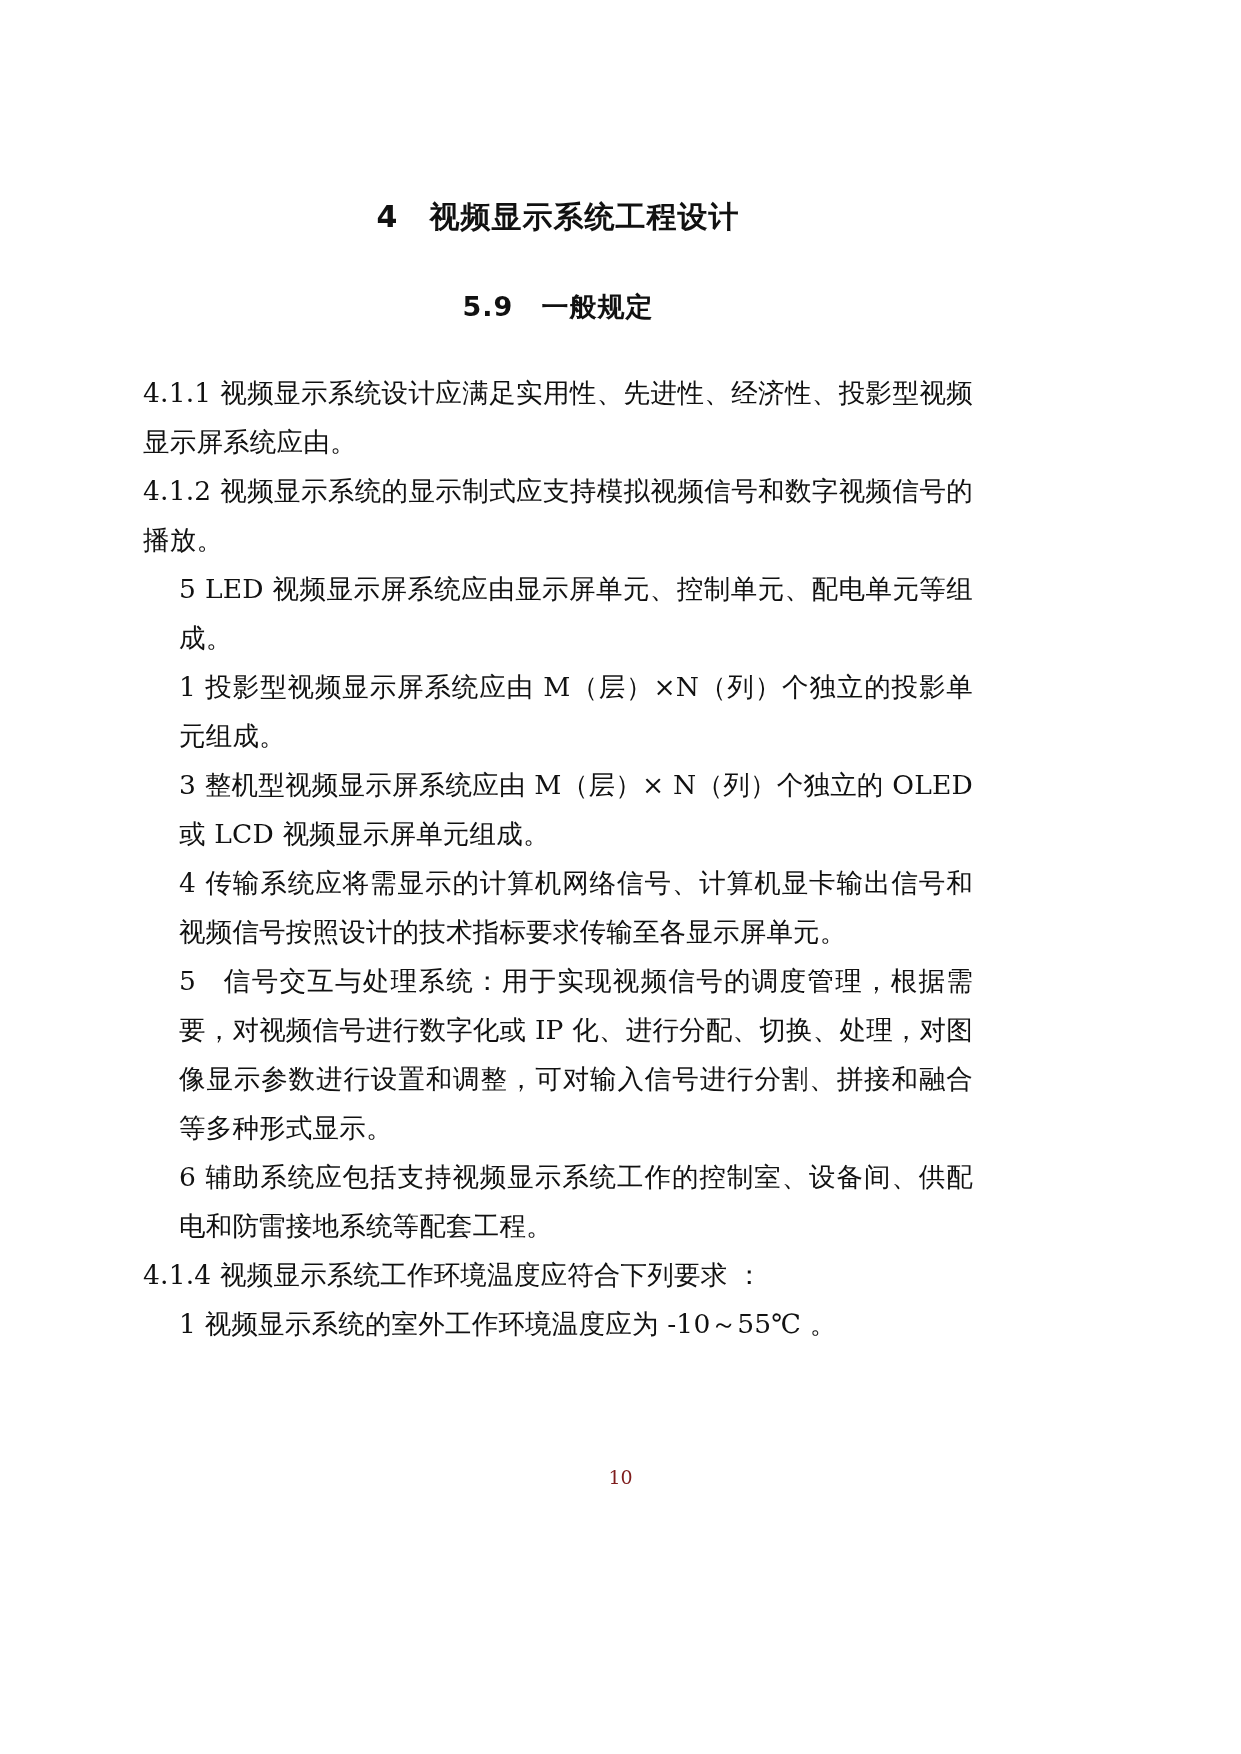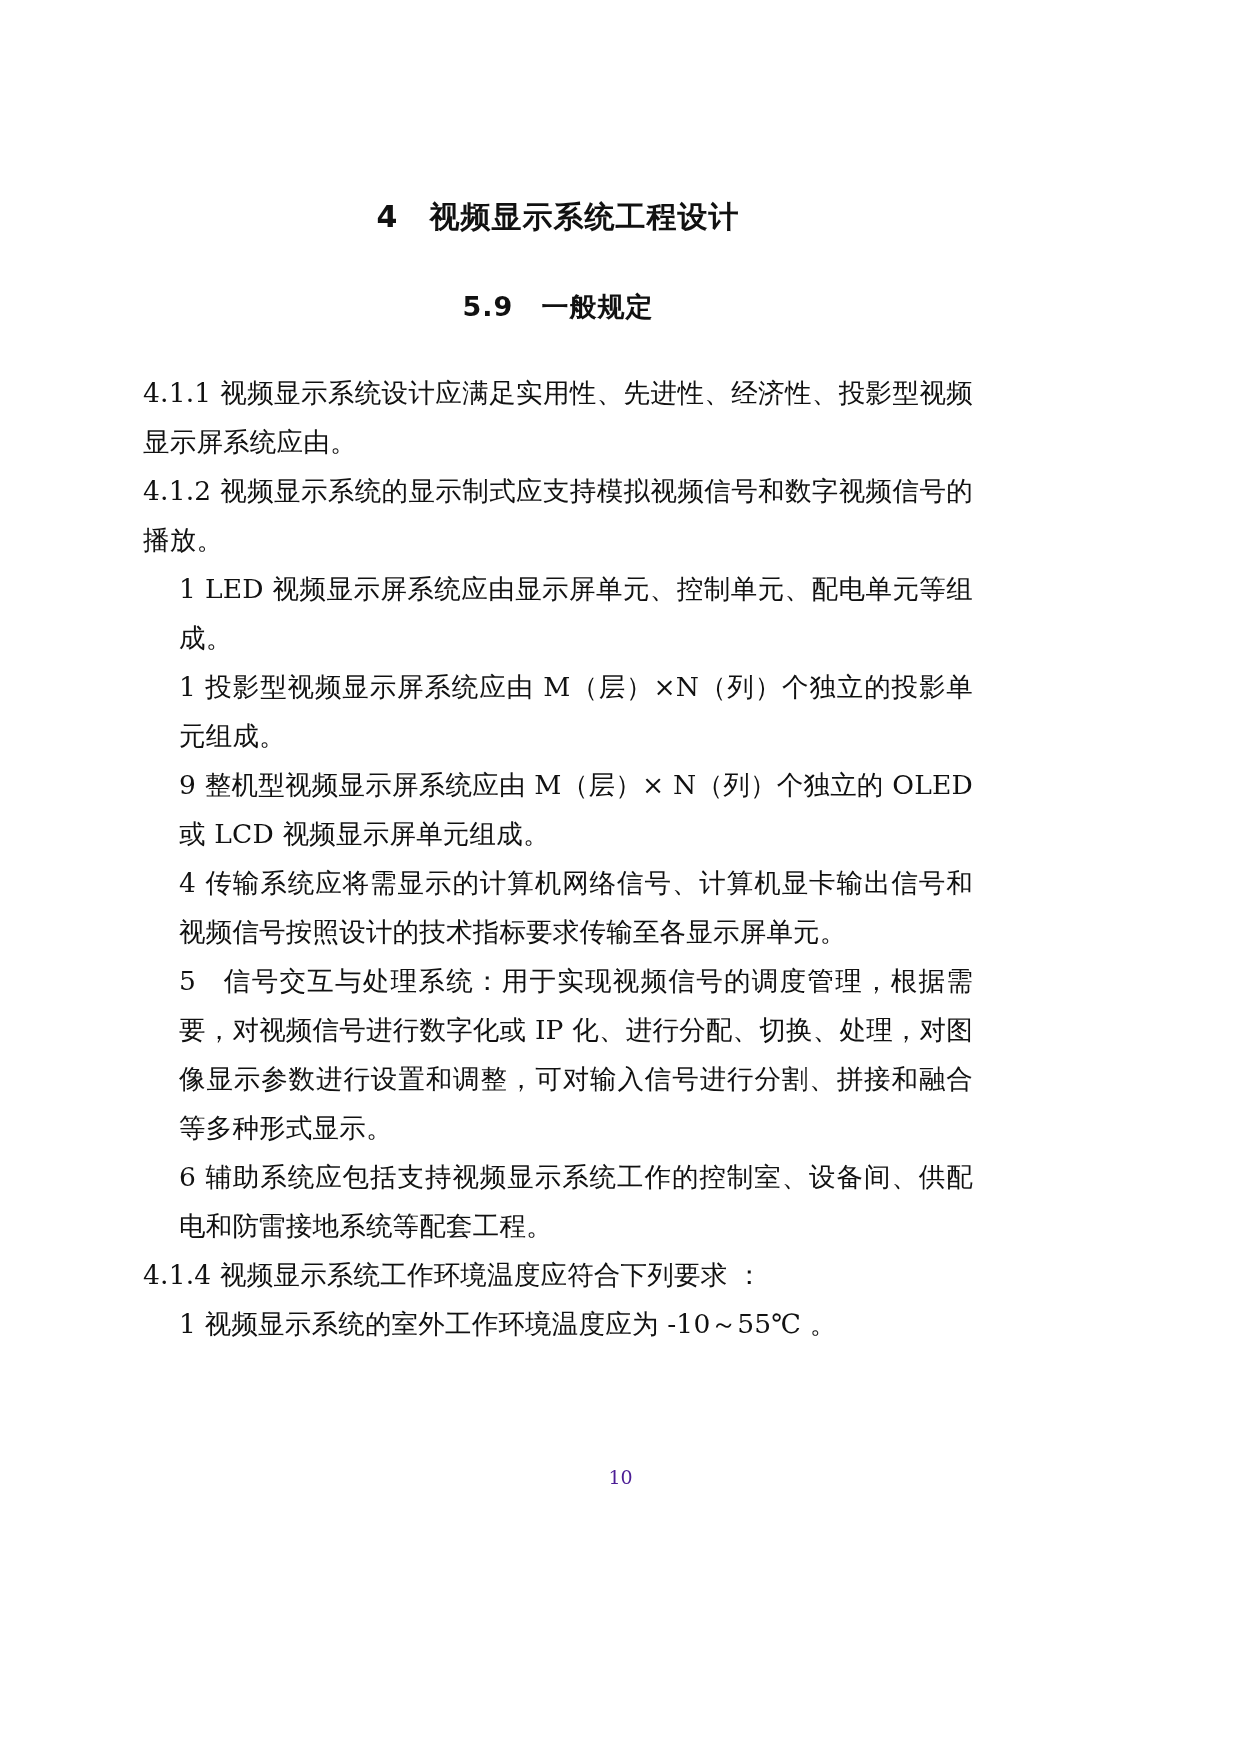--- a/index.html
+++ b/index.html
@@ -64,40 +64,40 @@
     padding-left: 36px;
   }
   .footer {
     position: absolute;
     left: 0;
     top: 1466px;
     width: 100%;
     text-align: center;
     font-size: 19px;
     font-family: "DejaVu Serif", "Liberation Serif", serif;
-    color: #4c1d95;
+    color: #7f1d1d;
   }
 </style>
 </head>
 <body>
 
 <div class="page">
 
   <div class="content">
 
     <h1 class="chapter-title">4 视频显示系统工程设计</h1>
 
     <h2 class="section-title">5.9 一般规定</h2>
 
     <div class="body-block">
       <p class="para indent-1">4.1.1 视频显示系统设计应满足实用性、先进性、经济性、投影型视频显示屏系统应由。</p>
       <p class="para indent-1">4.1.2 视频显示系统的显示制式应支持模拟视频信号和数字视频信号的播放。</p>
-      <p class="para indent-2">1 LED 视频显示屏系统应由显示屏单元、控制单元、配电单元等组成。</p>
+      <p class="para indent-2">5 LED 视频显示屏系统应由显示屏单元、控制单元、配电单元等组成。</p>
       <p class="para indent-2">1 投影型视频显示屏系统应由 M（层）×N（列）个独立的投影单元组成。</p>
-      <p class="para indent-2">9 整机型视频显示屏系统应由 M（层）× N（列）个独立的 OLED 或 LCD 视频显示屏单元组成。</p>
+      <p class="para indent-2">3 整机型视频显示屏系统应由 M（层）× N（列）个独立的 OLED 或 LCD 视频显示屏单元组成。</p>
       <p class="para indent-2">4 传输系统应将需显示的计算机网络信号、计算机显卡输出信号和视频信号按照设计的技术指标要求传输至各显示屏单元。</p>
       <p class="para indent-2">5 信号交互与处理系统：用于实现视频信号的调度管理，根据需要，对视频信号进行数字化或 IP 化、进行分配、切换、处理，对图像显示参数进行设置和调整，可对输入信号进行分割、拼接和融合等多种形式显示。</p>
       <p class="para indent-2">6 辅助系统应包括支持视频显示系统工作的控制室、设备间、供配电和防雷接地系统等配套工程。</p>
       <p class="para indent-1">4.1.4 视频显示系统工作环境温度应符合下列要求 ：</p>
       <p class="para indent-2">1 视频显示系统的室外工作环境温度应为 -10～55℃ 。</p>
     </div>
 
   </div>
 
   <div class="footer">10</div>

